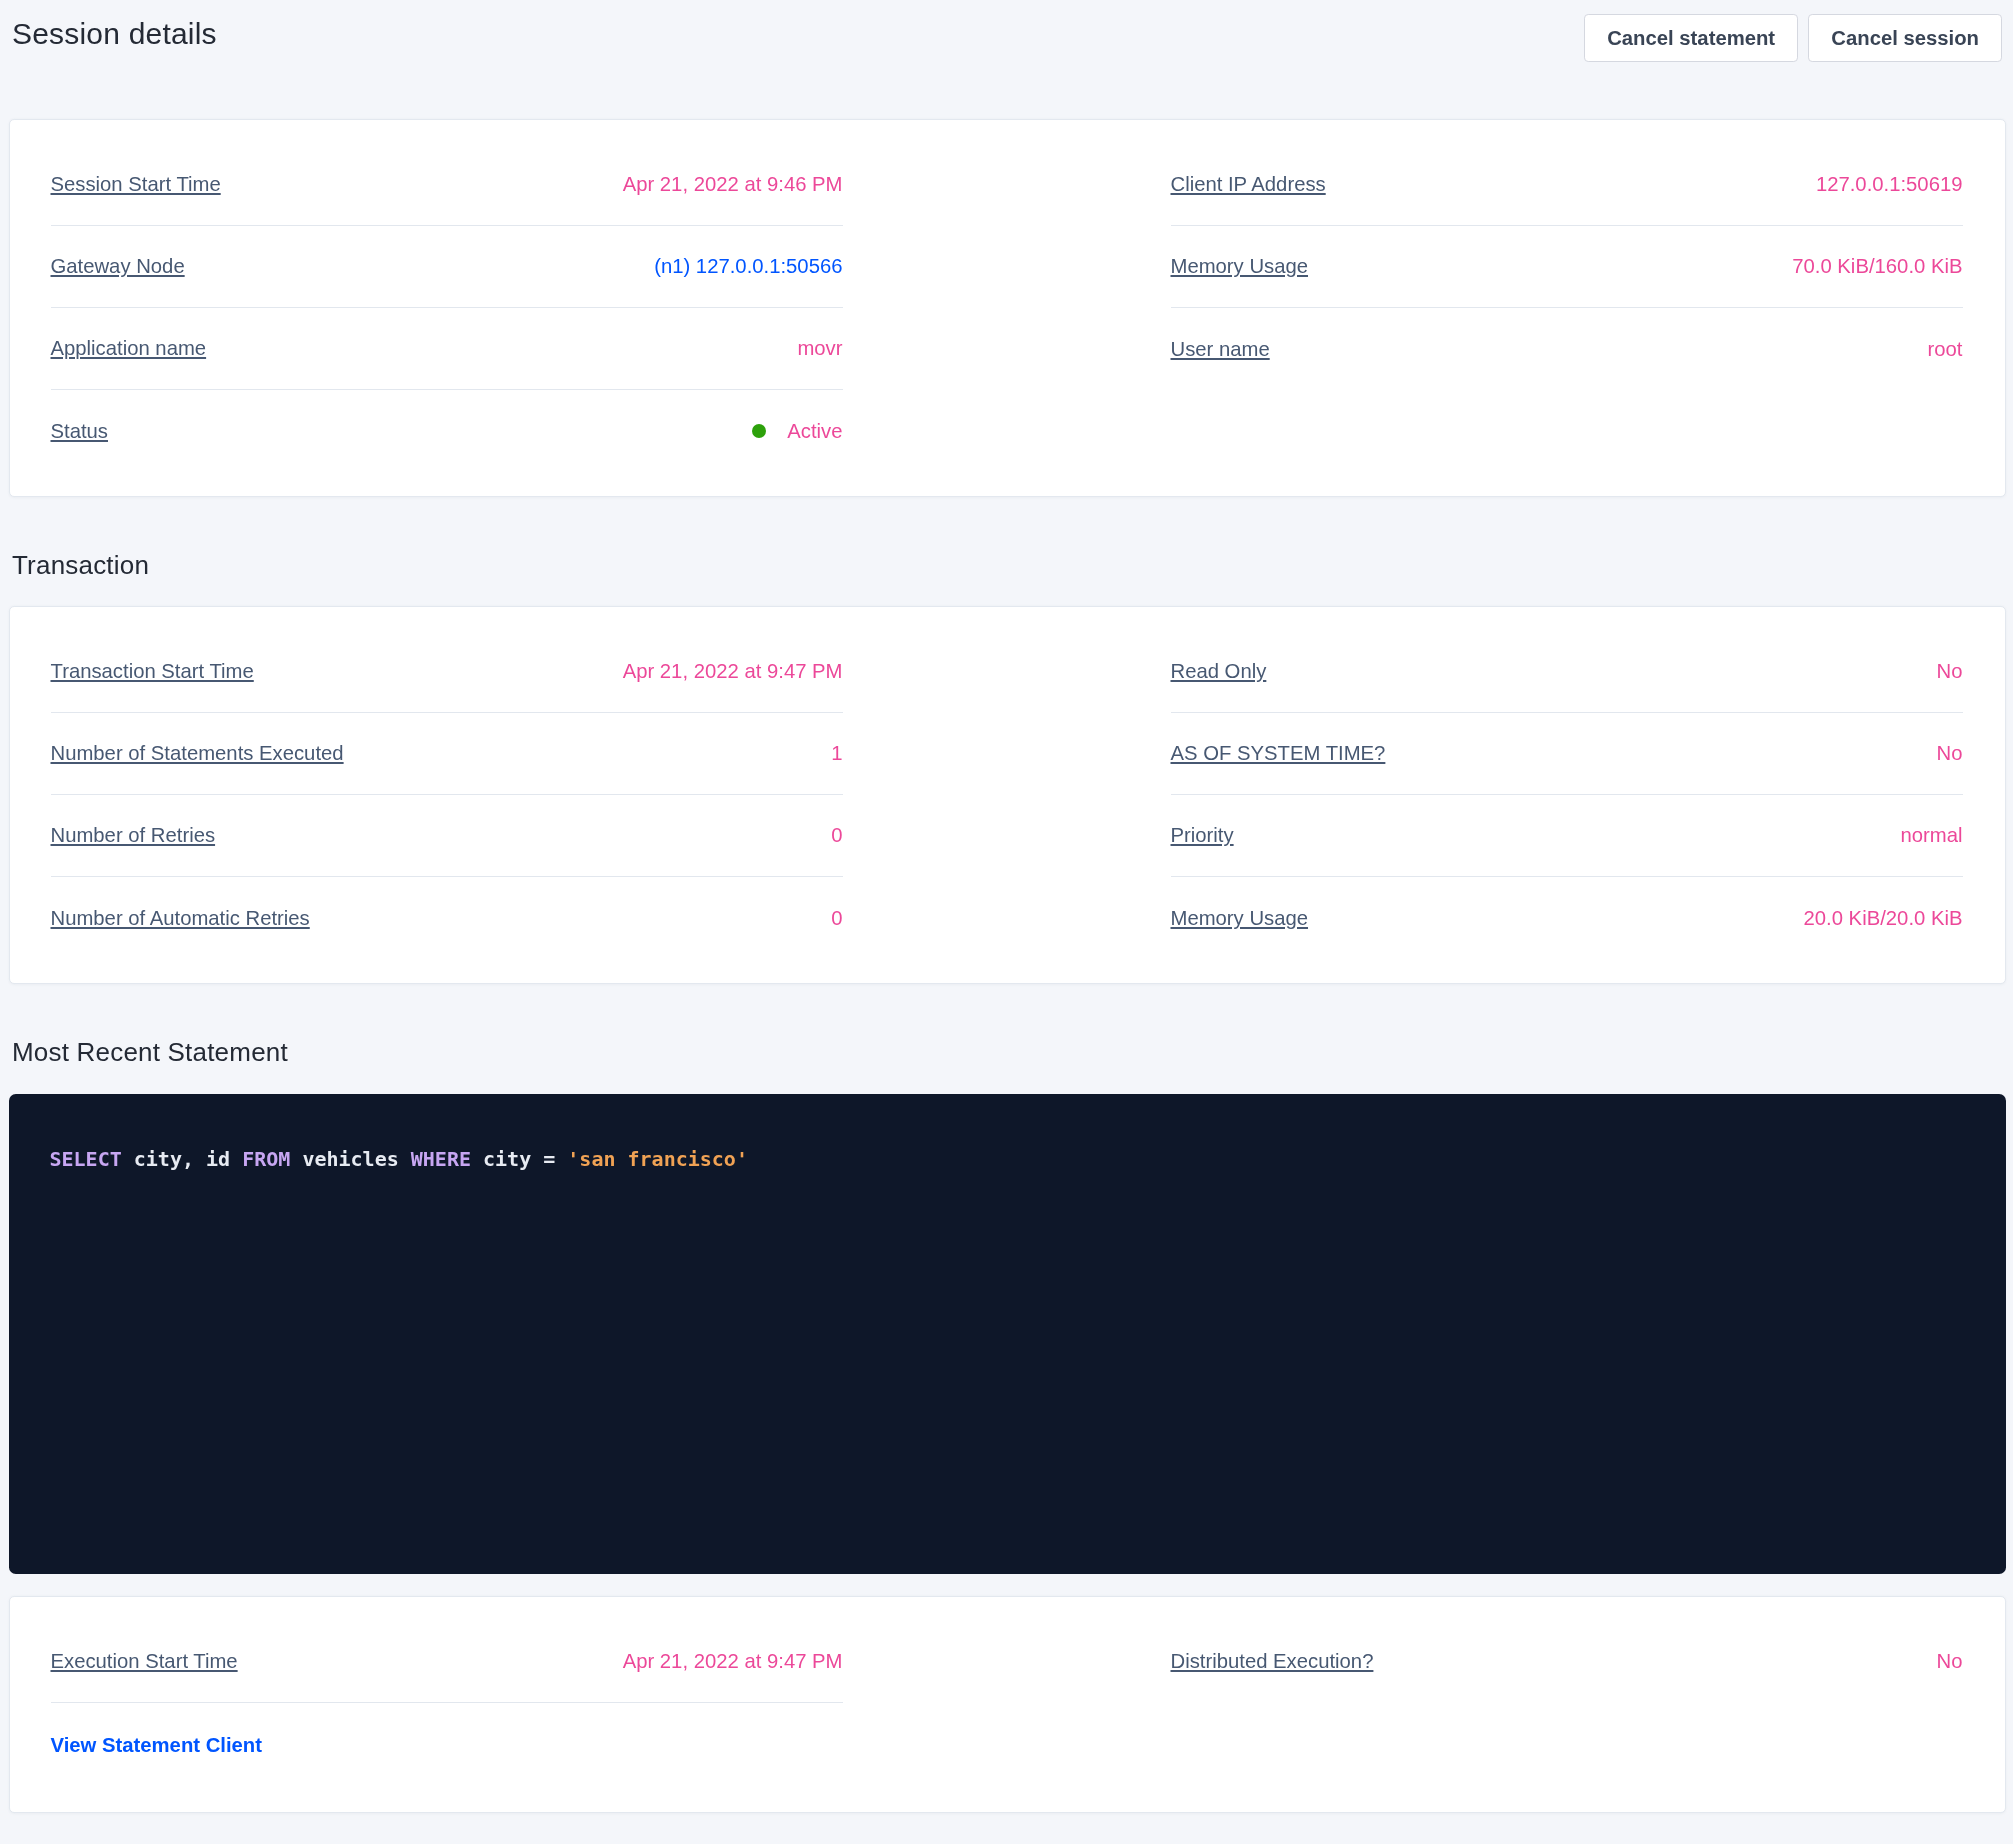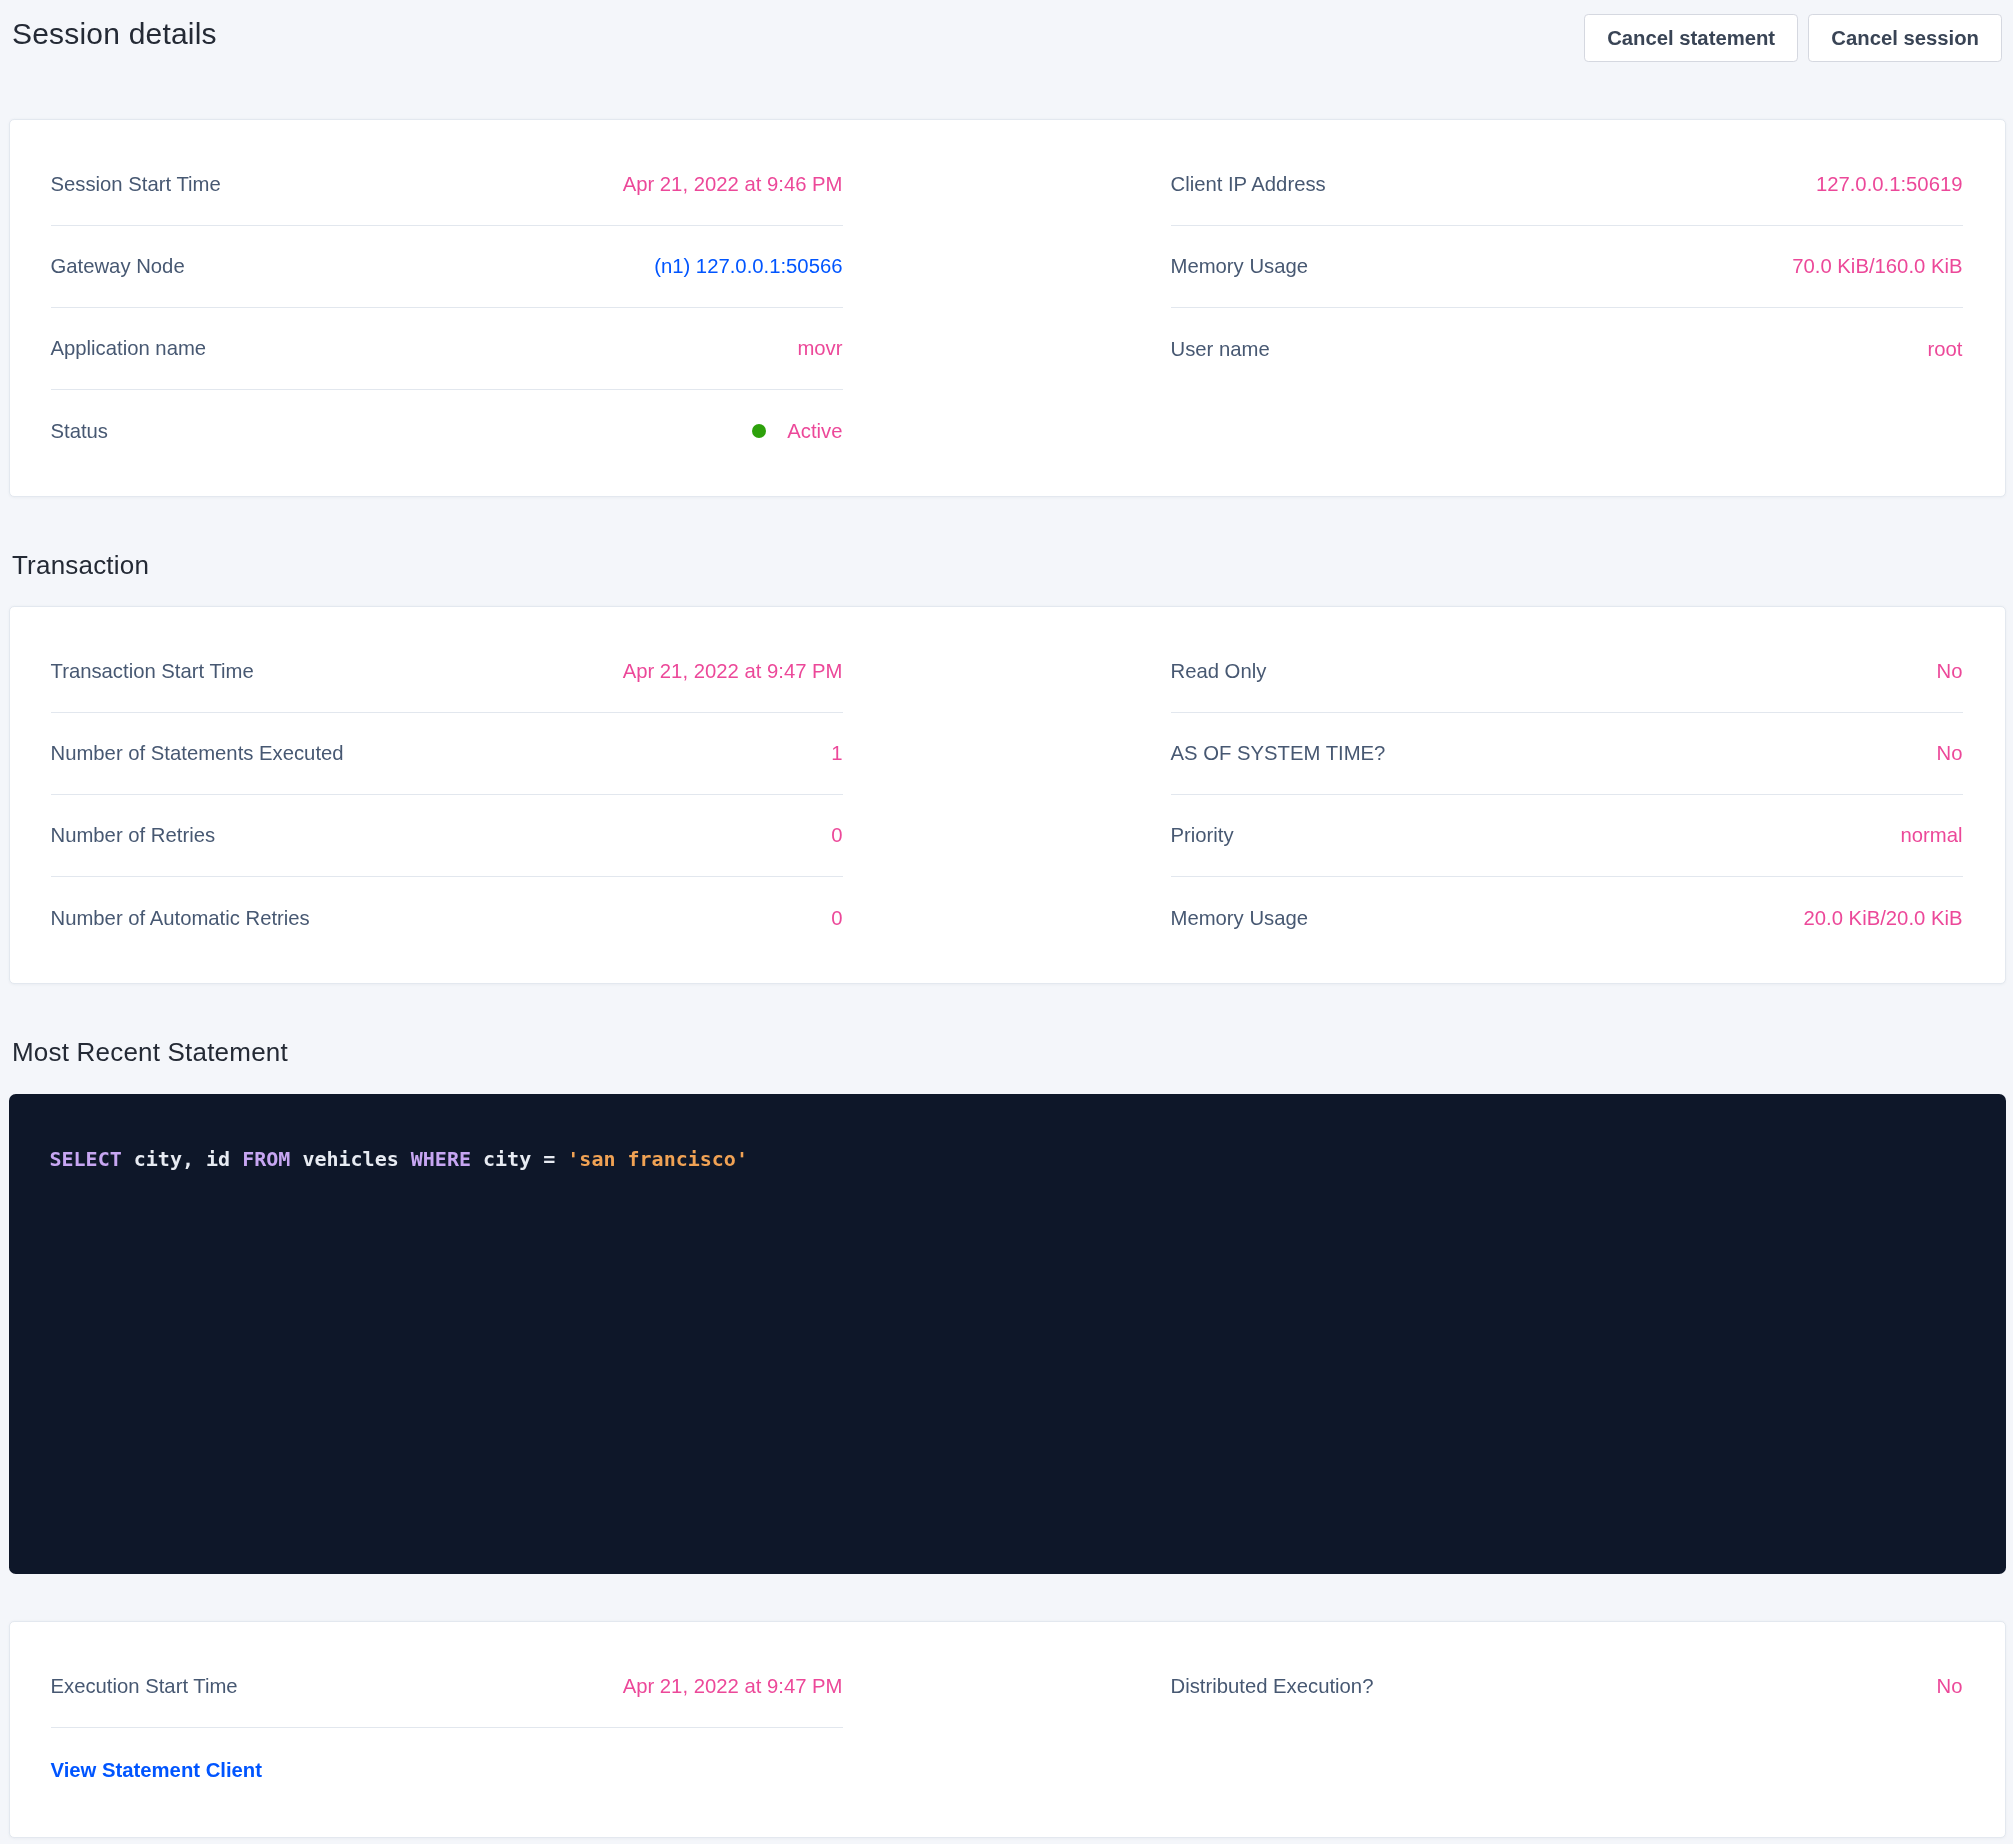--- a/index.html
+++ b/index.html
@@ -57,21 +57,21 @@
   .col { width: 792px; }
   .row {
     display: flex;
     justify-content: space-between;
     align-items: center;
     height: 82px;
     border-bottom: 0.8px solid #e2e7ee;
     font-size: 20.3px;
   }
   .col .row:last-child { border-bottom: none; }
-  .row-label { color: #475872; }
+  .row-label { color: #475872; text-decoration: underline; }
   .row-value { color: #ec4899; text-align: right; }
   a.value-link, a.details-link {
     color: var(--link, #0055ff);
     text-decoration: none;
   }
   a.details-link { font-weight: 700; }
 
   .status-cell { display: flex; align-items: center; gap: 21px; }
   .status-dot {
     width: 14.4px; height: 14.4px;
@@ -100,21 +100,21 @@
     font-size: 20px;
     font-weight: 700;
     line-height: 1.4;
     color: #e7ebf2;
     white-space: pre-wrap;
   }
   .tok-kw   { color: var(--sql-keyword, #c7a6f2); }
   .tok-plain{ color: #e7ebf2; }
   .tok-str  { color: var(--sql-string, #f0a254); }
 
-  .bottom-card { margin-top: 47px; }
+  .bottom-card { margin-top: 22px; }
   .link-row {
     display: flex;
     align-items: center;
     height: 85px;
     font-size: 20.3px;
   }
 </style>
 </head>
 <body>
 

